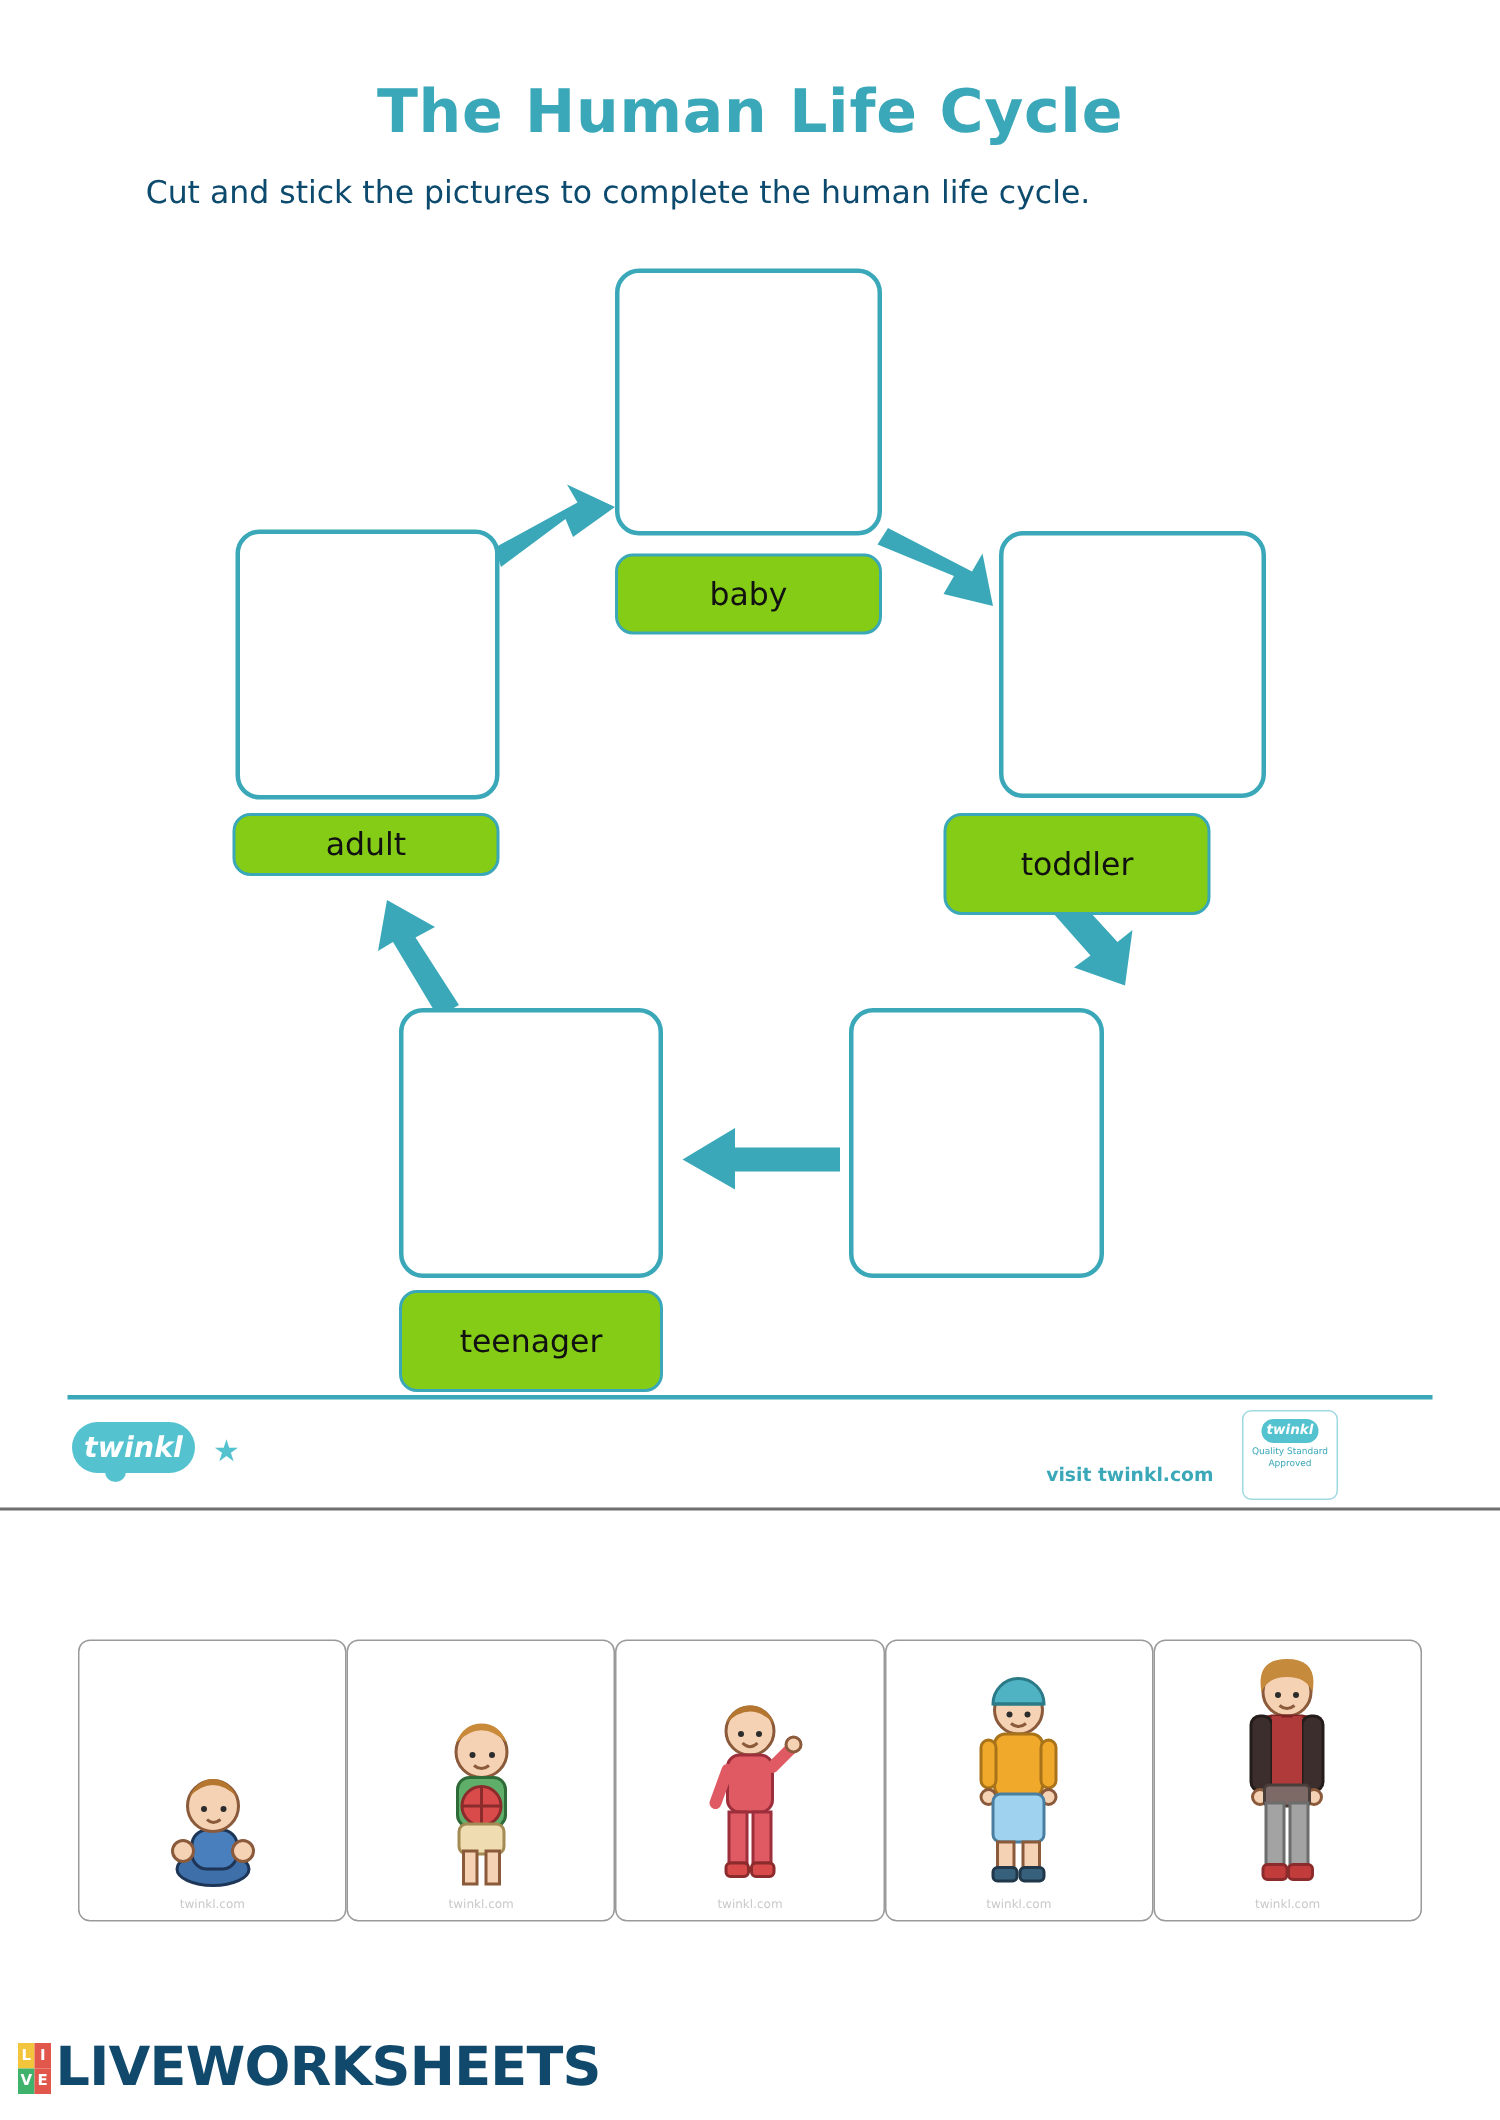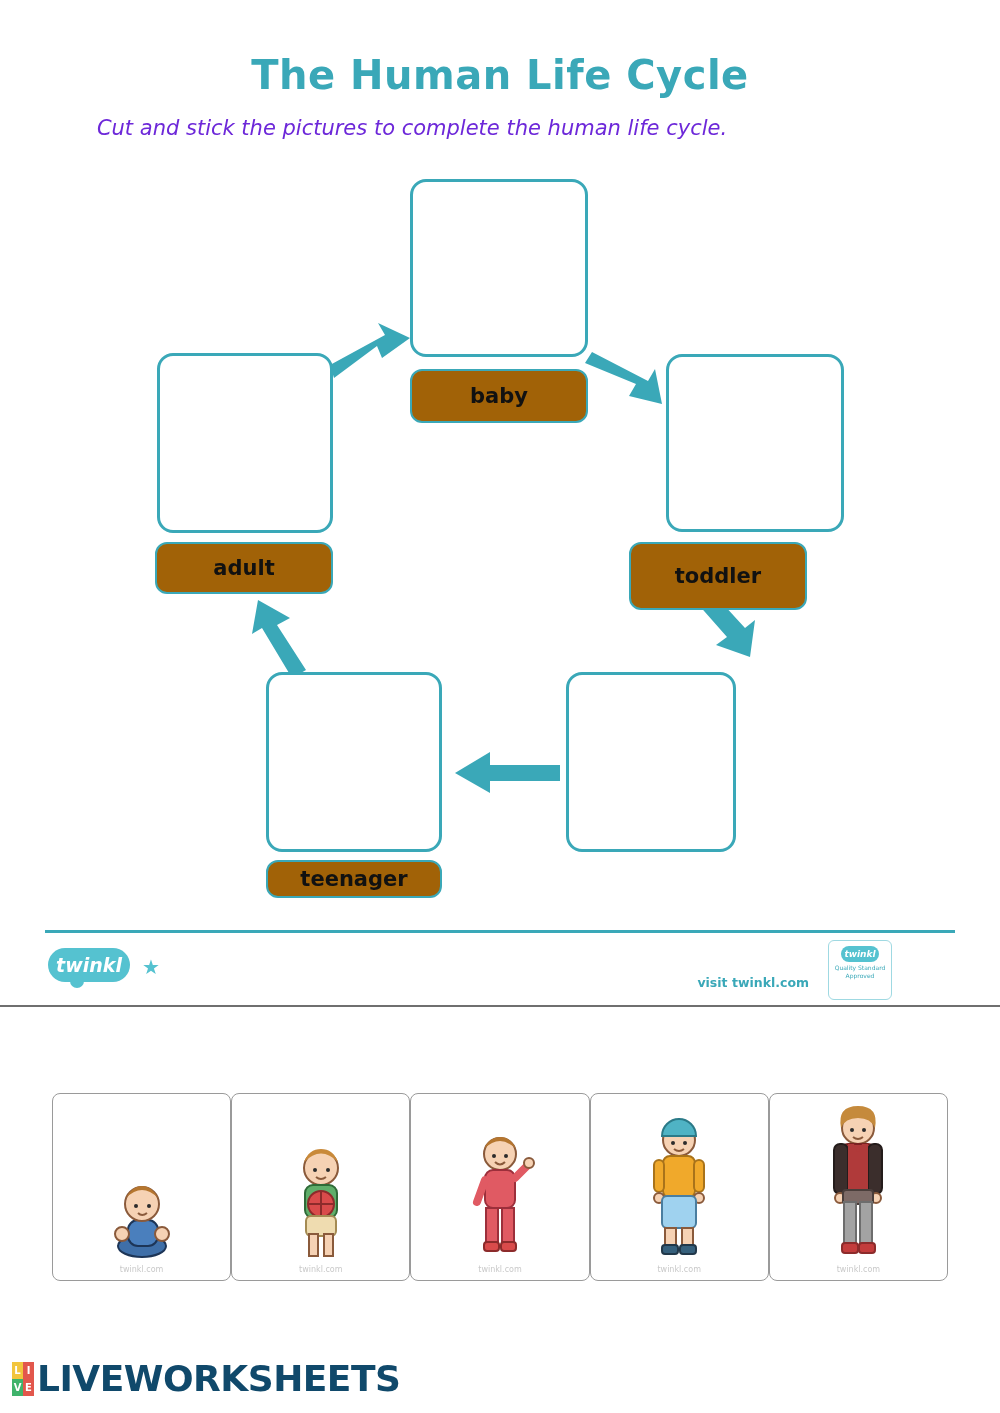--- a/index.html
+++ b/index.html
@@ -32,22 +32,21 @@
     color: #3aa8b8;
     letter-spacing: 0.5px;
   }
   .subtitle {
     position: absolute;
     top: 116px;
     left: 0;
     width: 824px;
     text-align: center;
     font-size: 21px;
-    color: #6d28d9;
-    font-style: italic;
+    color: #0c4a6e;
   }
 
   
   .diagram {
     position: absolute;
     top: 160px;
     left: 0;
     width: 1000px;
     height: 770px;
   }
@@ -55,28 +54,27 @@
     position: absolute;
     border: 3px solid #3aa8b8;
     border-radius: 16px;
     background: #ffffff;
     box-sizing: border-box;
   }
   .labelbox {
     position: absolute;
     border: 2.5px solid #3aa8b8;
     border-radius: 12px;
-    background: #a16207;
+    background: #84cc16;
     box-sizing: border-box;
     display: flex;
     align-items: center;
     justify-content: center;
     font-size: 21px;
     color: #111111;
-    font-weight: bold;
   }
   .arrow-svg {
     position: absolute;
     top: 0;
     left: 0;
     width: 1000px;
     height: 770px;
     pointer-events: none;
   }
 
@@ -286,26 +284,26 @@
     </div>
 
     <div class="dropbox" style="left:666px; top:194px; width:178px; height:178px;"></div>
     <div class="labelbox" style="left:629px; top:382px; width:178px; height:68px;">
       <span>toddler</span>
     </div>
 
     <div class="dropbox" style="left:566px; top:512px; width:170px; height:180px;"></div>
 
     <div class="dropbox" style="left:266px; top:512px; width:176px; height:180px;"></div>
-    <div class="labelbox" style="left:266px; top:700px; width:176px; height:38px;">
+    <div class="labelbox" style="left:266px; top:700px; width:176px; height:68px;">
       <span>teenager</span>
     </div>
 
     <div class="dropbox" style="left:157px; top:193px; width:176px; height:180px;"></div>
-    <div class="labelbox" style="left:155px; top:382px; width:178px; height:52px;justify-content:center;">
+    <div class="labelbox" style="left:155px; top:382px; width:178px; height:42px;justify-content:center;">
       <span>adult</span>
     </div>
 
   </div>
 
   <div class="footer-strip">
     <div class="footer-rule"></div>
     <div class="twinkl-logo">twinkl</div>
     <div class="star-mark">★</div>
     <div class="visit-text">visit twinkl.com</div>

